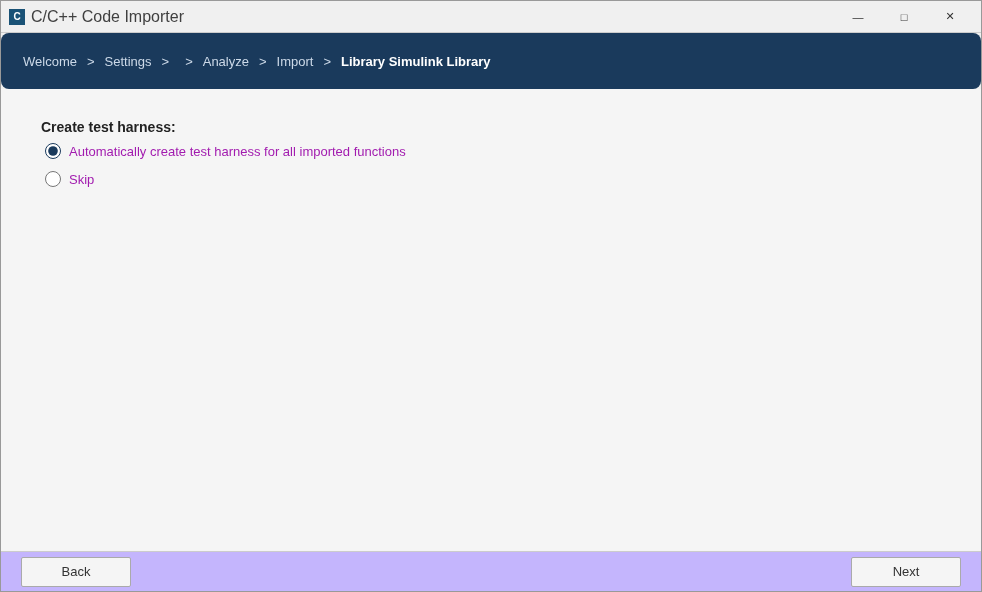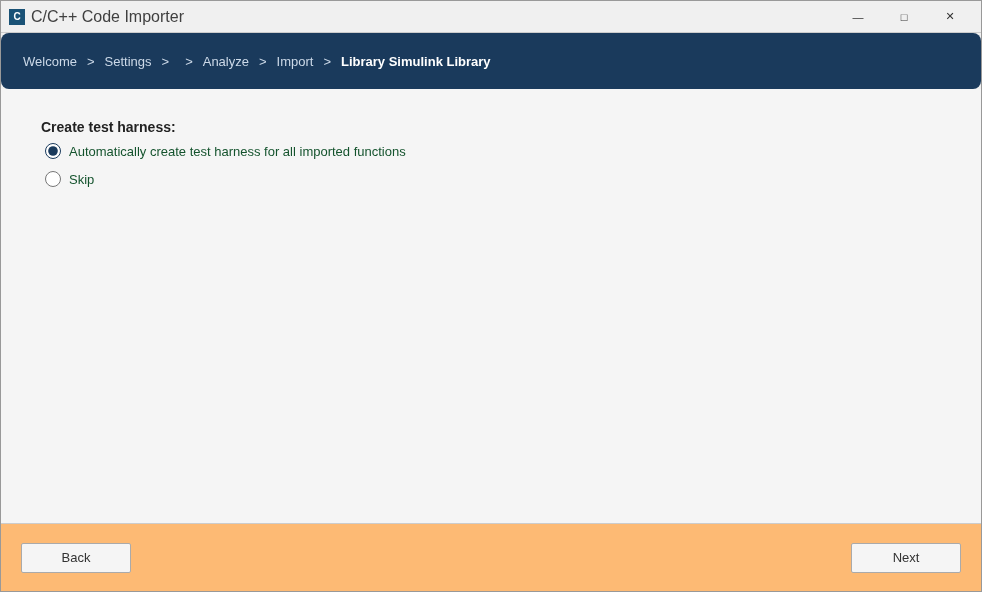--- a/index.html
+++ b/index.html
@@ -132,27 +132,27 @@
 
     .radio-input {
       width: 16px;
       height: 16px;
       cursor: pointer;
       accent-color: #1a3a5c;
     }
 
     .radio-label {
       font-size: 13px;
-      color: #14532d;
+      color: #a21caf;
       cursor: pointer;
     }
 
     .bottom-bar {
-      height: 68px;
-      background: #fdba74;
+      height: 40px;
+      background: #c4b5fd;
       border-top: 1px solid #ccc;
       display: flex;
       align-items: center;
       justify-content: space-between;
       padding: 0 20px;
       flex-shrink: 0;
     }
 
     .nav-button {
       width: 110px;

